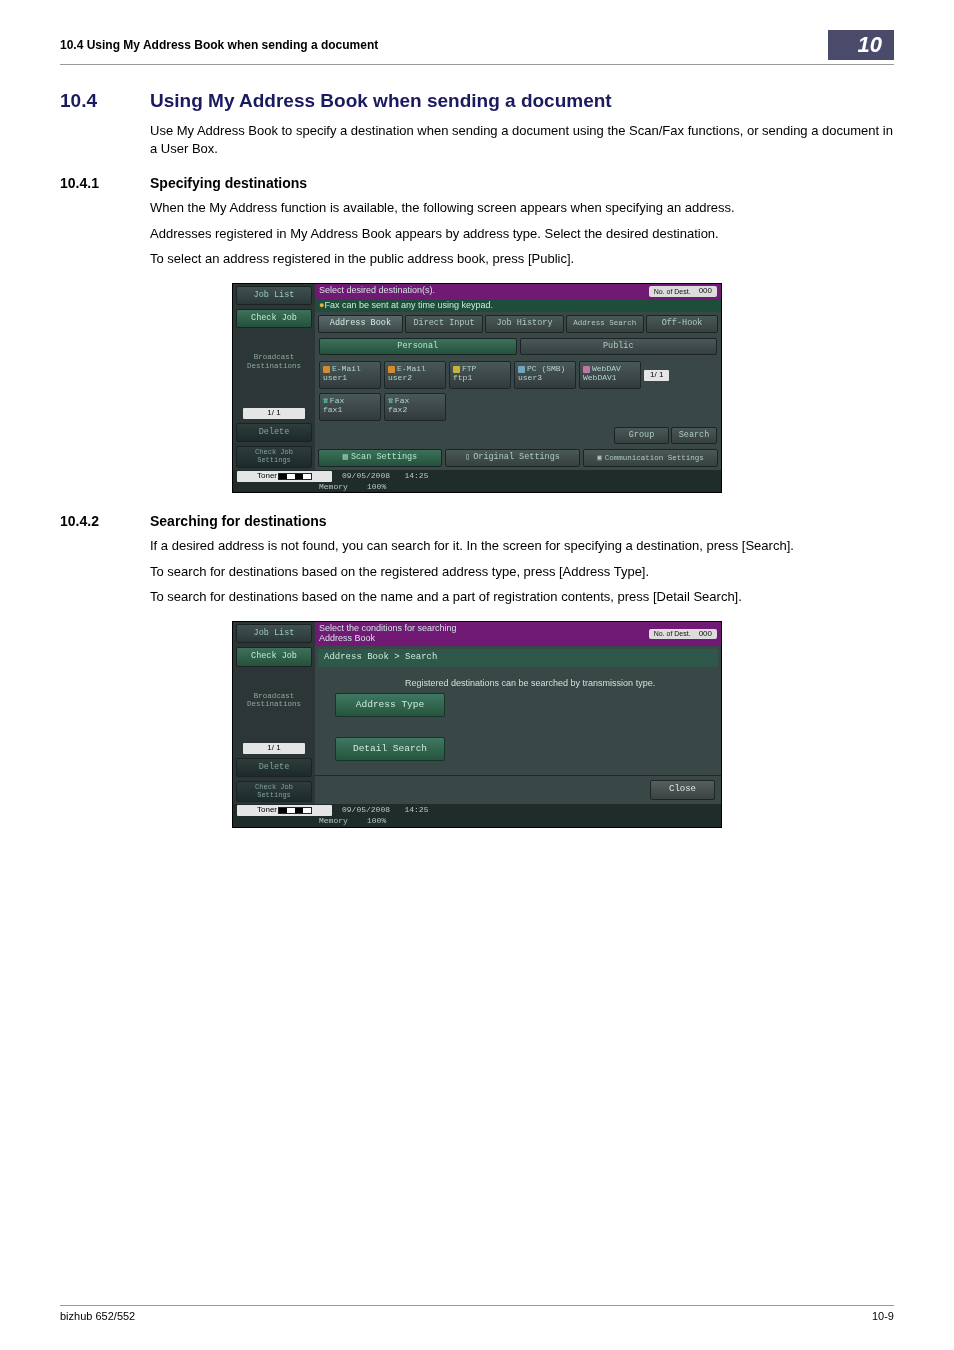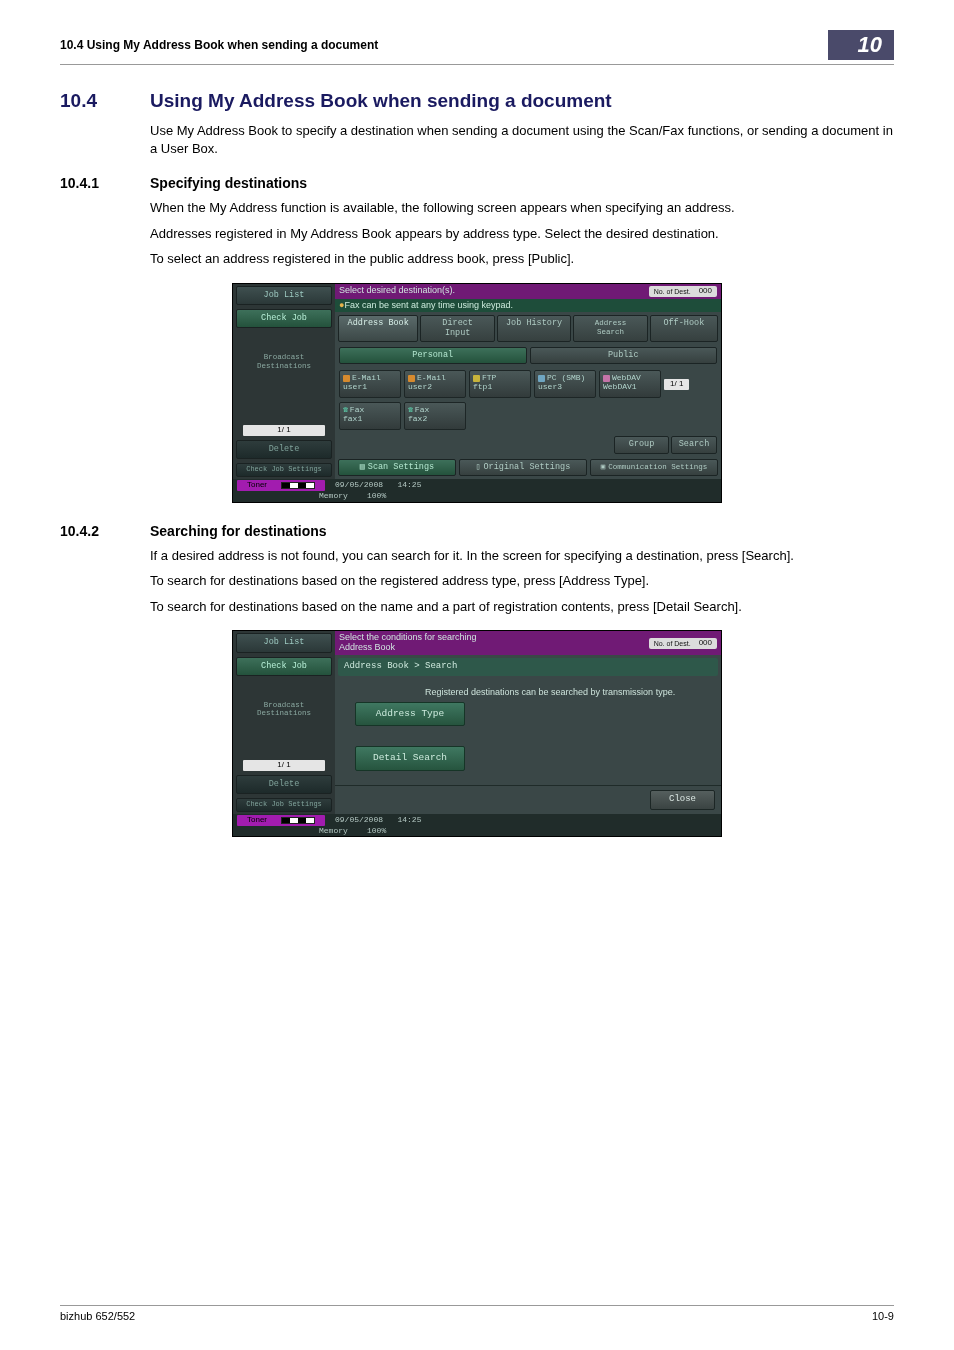--- a/index.html
+++ b/index.html
@@ -44,21 +44,21 @@
       width: 490px;
       background: #2d3636;
       border: 1px solid #000;
       font-family: "Courier New", monospace;
       font-size: 8.5px;
       color: #c8ddd8;
       line-height: 1.1;
       position:relative;
     }
     .ds-row { display: flex; }
-    .ds-sidebar { width: 102px; flex-shrink: 0; display:flex; flex-direction: column; }
+    .ds-sidebar { width: 82px; flex-shrink: 0; display:flex; flex-direction: column; }
     .ds-main { flex: 1; display: flex; flex-direction: column; background:#3a4747; }
     .sb-btn {
       background: linear-gradient(#3f5050,#2b3838);
       border:1px solid #1a2222; border-radius:2px;
       margin: 2px 3px; padding: 4px 2px; text-align:center; color:#9dc9c0;
     }
     .sb-btn-green { background: linear-gradient(#3d705a,#24523c); color:#b8f0d8; }
     .sb-btn-dark { background: linear-gradient(#2e3c3c,#1d2a2a); color:#80a39b;}
     .tab-btn { background: linear-gradient(#4a5858,#36403f); border:1px solid #1b2424; border-radius:2px; padding:3px 6px; color:#aecac2; text-align:center;}
     .tab-btn-active { background: linear-gradient(#5a6a6a,#3c4847); color:#d7eee7;}
@@ -68,21 +68,21 @@
     .icon-sq{display:inline-block;width:7px;height:7px;background:#d68a2e;border-radius:1px;}
     .icon-sq.y{background:#c7b43b;}
     .icon-sq.lb{background:#6fa6c2;}
     .icon-sq.pk{background:#c474a8;}
     .fax-ico{color:#58b89b;}
     .banner{background:#1e4d3a;padding:2px 4px;color:#cdebdd;font-family:Arial;font-size:9px;}
     .topline{background:#701a75;padding:2px 4px;color:#d0e4df;font-family:Arial;font-size:9px;display:flex;justify-content:space-between;align-items:center;}
     .dest-count{background:#dcdcdc;color:#111;border-radius:2px;padding:1px 5px;font-family:Arial;font-size:8px;display:flex;gap:8px;align-items:center;}
     .footer-strip{background:#202c2a; display:flex; align-items:center; padding:1px 4px; color:#b4c8c3; font-size:8px;}
     .footer-strip .mono{font-family:"Courier New";}
-    .toner{background:#a21caf;color:#000;padding:1px 10px;border-radius:1px;margin-right:4px;font-family:Arial;font-size:8px;display:flex;align-items:center;gap:14px;}
+    .toner{background:#e5e5e5;color:#000;padding:1px 20px;border-radius:1px;margin-right:4px;font-family:Arial;font-size:8px;display:flex;align-items:center;gap:1px;}
     .tbar{display:inline-block;width:34px;height:7px;border:1px solid #222;background:linear-gradient(90deg,#000 0 8px,#fff 8px 16px,#000 16px 24px,#fff 24px 34px);}
     .spacer-flex{flex:1;}
     .pgcount{background:#e5e5e5;color:#000;padding:1px 6px;border-radius:1px;font-family:Arial;font-size:8px;}
     .small-label{font-size:7.5px;color:#8aa8a0;text-align:center;}
     .breadcrumb{background:#2e584a;color:#cfe9de;padding:4px 6px;margin:3px 3px 6px 3px;font-size:9px;border-radius:2px;}
     .info-text{font-family:Arial;font-size:9px;color:#cce2da;}
     .lg-btn{background:linear-gradient(#3f7861,#26543e);border:1px solid #163527;border-radius:2px;padding:6px 12px;color:#cdebdd;font-size:9.5px; text-align:center;}
     .close-btn{background:linear-gradient(#555f5e,#3a4342);border:1px solid #1c2625;border-radius:2px;padding:4px 18px;color:#dde9e5;font-size:9px;}
     .page-footer{position:absolute;bottom:28px;left:60px;right:60px;display:flex;justify-content:space-between;font-size:11px;border-top:1px solid #999;padding-top:4px;}
   </style>

